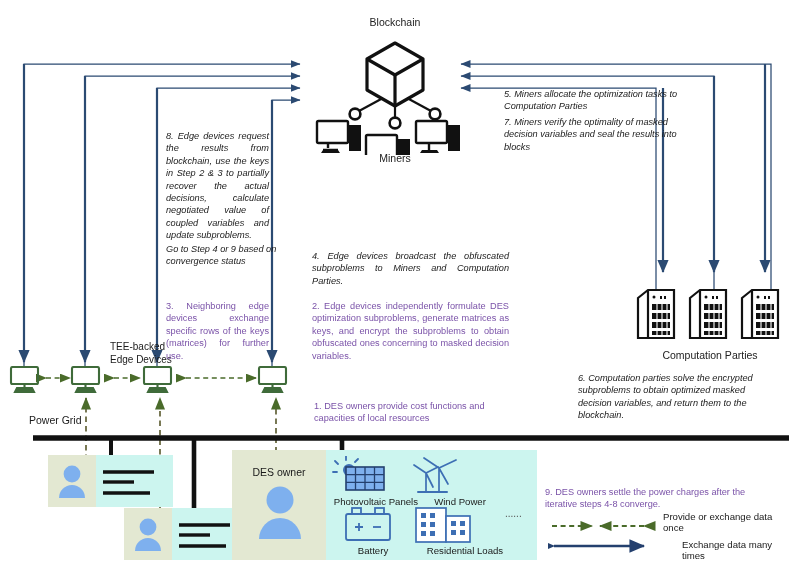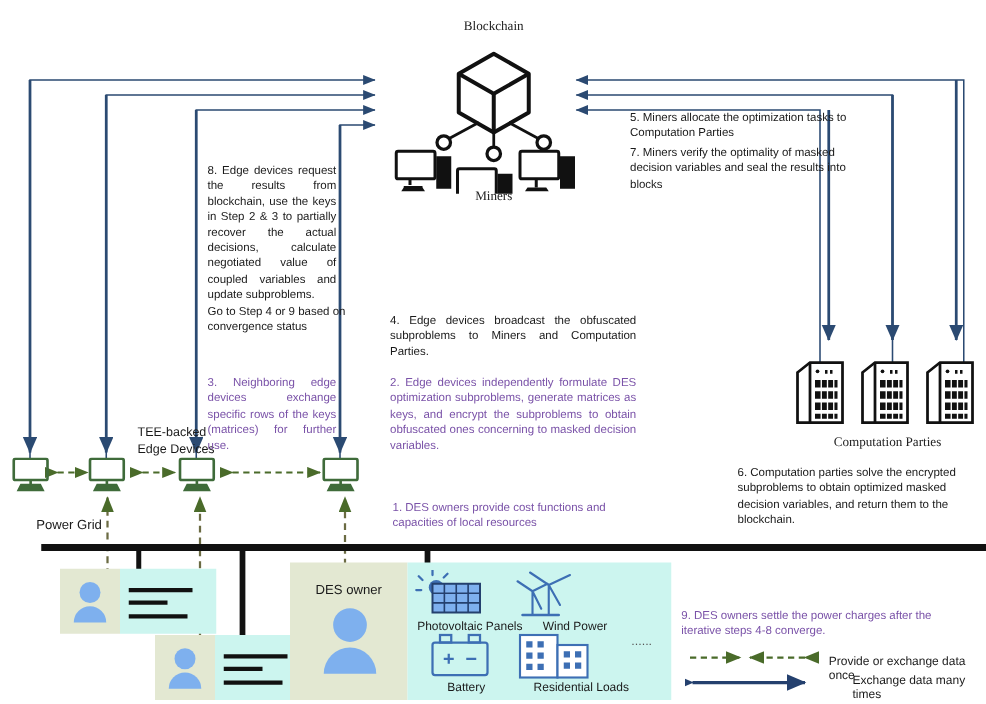--- a/index.html
+++ b/index.html
@@ -5,23 +5,23 @@
   html,body{margin:0;padding:0;background:#ffffff;}
   body{width:789px;height:563px;position:relative;overflow:hidden;
        font-family:"Liberation Sans","DejaVu Sans",sans-serif;color:#1a1a1a;}
   #stage{position:absolute;left:0;top:0;width:789px;height:563px;}
   .abs{position:absolute;}
   svg.layer{position:absolute;left:0;top:0;width:789px;height:563px;overflow:visible;}
   .txt{position:absolute;font-size:9.2px;line-height:12.4px;}
   .just{text-align:justify;text-justify:inter-word;}
   .purple{color:#7a52a8;}
   .grey{color:#8d8d8d;}
-  .dark{color:#1a1a1a;}
+  .dark{color:#1a1a1a;font-style:italic;}
   .lbl{position:absolute;font-size:10.5px;color:#1a1a1a;}
-  .node-label{position:absolute;font-size:10.5px;color:#222;text-align:center;font-family:Liberation Serif, serif;}
+  .node-label{position:absolute;font-size:10.5px;color:#222;text-align:center;}
   .panel-cyan{position:absolute;background:#ccf5ef;}
   .panel-olive{position:absolute;background:#e3e8d2;}
   .legend-txt{position:absolute;font-size:9.6px;color:#1a1a1a;}
 </style>
 </head>
 <body>
 
 <div id="stage">
 
   <svg class="layer" viewBox="0 0 789 563">
@@ -318,21 +318,21 @@
   <div class="txt dark" style="left:504px;top:116px;width:176px;">7. Miners verify the optimality of masked decision variables and seal the results into blocks</div>
 
   <div class="txt just dark" style="left:312px;top:250px;width:197px;">4. Edge devices broadcast the obfuscated subproblems to Miners and Computation Parties.</div>
 
   <div class="txt just purple" style="left:166px;top:300px;width:103px;">3. Neighboring edge devices exchange specific rows of the keys (matrices) for further use.</div>
 
   <div class="txt just purple" style="left:312px;top:300px;width:197px;">2. Edge devices independently formulate DES optimization subproblems, generate matrices as keys, and encrypt the subproblems to obtain obfuscated ones concerning to masked decision variables.</div>
 
   <div class="txt purple" style="left:314px;top:400px;width:195px;">1. DES owners provide cost functions and capacities of local resources</div>
 
-  <div class="txt dark" style="left:578px;top:372px;width:198px;margin-left:12px;">6. Computation parties solve the encrypted subproblems to obtain optimized masked decision variables, and return them to the blockchain.</div>
+  <div class="txt dark" style="left:578px;top:372px;width:198px;">6. Computation parties solve the encrypted subproblems to obtain optimized masked decision variables, and return them to the blockchain.</div>
 
   <div class="txt purple" style="left:545px;top:486px;width:232px;">9. DES owners settle the power charges after the iterative steps 4-8 converge.</div>
 
   <svg class="abs" style="left:548px;top:516px;width:110px;height:42px;" viewBox="0 0 110 42">
     <defs>
       <marker id="lgGreen" markerWidth="8" markerHeight="8" refX="6.4" refY="2.8" orient="auto" markerUnits="strokeWidth">
         <path d="M0,0 L7,2.8 L0,5.6 z" fill="#4a6b2a"></path>
       </marker>
       <marker id="lgNavy" markerWidth="7" markerHeight="7" refX="5.6" refY="2.6" orient="auto" markerUnits="strokeWidth">
         <path d="M0,0 L6,2.6 L0,5.2 z" fill="#24406e"></path>
@@ -340,16 +340,16 @@
     </defs>
     <g stroke="#4a6b2a" stroke-width="1.8" stroke-dasharray="5,3.6" fill="none">
       <path d="M4,10 L44,10" marker-end="url(#lgGreen)"></path>
       <path d="M96,10 L52,10" marker-start="url(#lgGreen)" marker-end="url(#lgGreen)" stroke-dasharray="5,3.6"></path>
     </g>
     <g stroke="#24406e" stroke-width="2.6" fill="none">
       <path d="M6,30 L96,30" marker-start="url(#lgNavy)" marker-end="url(#lgNavy)"></path>
     </g>
   </svg>
 
-  <div class="legend-txt" style="left:663px;top:524px;">Provide or exchange data once</div>
+  <div class="legend-txt" style="left:663px;top:511px;">Provide or exchange data once</div>
   <div class="legend-txt" style="left:670px;top:539px;padding-left:12px;">Exchange data many times</div>
 
 </div>
 
 </body></html>

